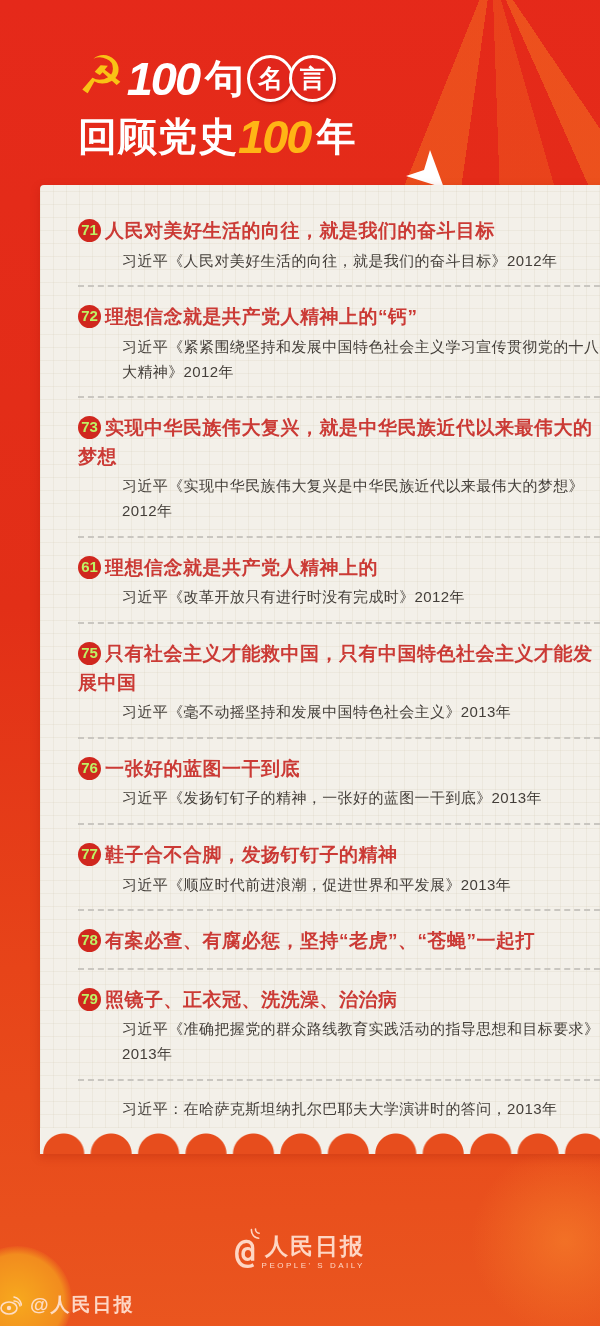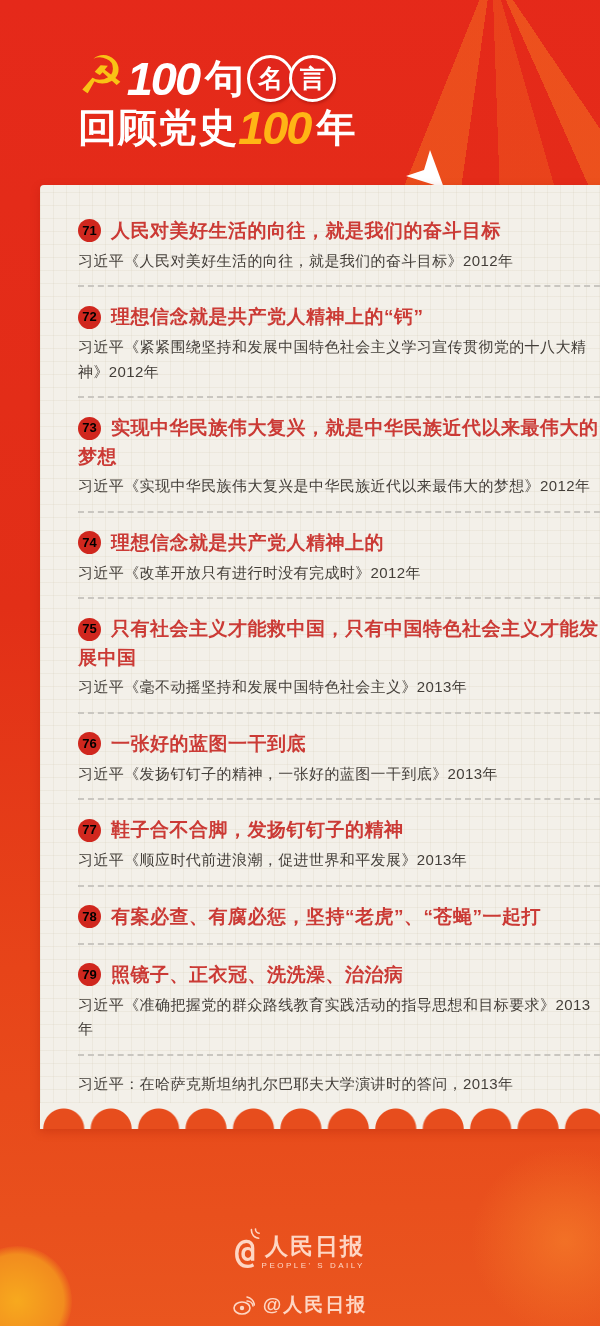--- a/index.html
+++ b/index.html
@@ -36,21 +36,21 @@
   .h-num{font-family:Liberation Sans, sans-serif;font-style:italic;font-weight:700;
          font-size:47px;line-height:1;letter-spacing:-2px;padding-right:6px;}
   .h-cjk{font-size:39px;font-weight:700;line-height:1;letter-spacing:1px;}
   .badge-circle{
     width:41px;height:41px;border-radius:50%;background:#e1261c;border:3px solid #fff;
     display:flex;align-items:center;justify-content:center;
     color:#fff;font-size:25px;font-weight:700;margin-left:2px;
     box-shadow:1px 2px 3px rgba(120,0,0,.35);
   }
   .badge-circle + .badge-circle{margin-left:-5px;}
-  .h-line2{}
+  .h-line2{margin-top:9px;}
   .gold{color:#ffb515;}
 
   
   .cursor-arrow{position:absolute;left:404px;top:148px;transform:rotate(180deg);}
 
   
   .card{
     position:absolute;left:40px;top:185px;width:522px;
     background:
       repeating-linear-gradient(0deg,rgba(205,195,170,.18) 0 1px,transparent 1px 13px),
@@ -58,45 +58,45 @@
       #f3f0e9;
     border-radius:4px 4px 0 0;
     padding:32px 30px 0 38px;
     box-shadow:0 3px 10px rgba(150,20,5,.25);
   }
   .item-title{
     color:#cb3a35;font-size:19px;font-weight:700;line-height:1.5;letter-spacing:.5px;
   }
   .num-badge{
     display:inline-flex;align-items:center;justify-content:center;
-    width:23px;height:23px;border-radius:50%;background:#d0271e;color:#000000;
-    font-size:13px;font-weight:700;letter-spacing:0;
-    margin-right:10px;transform:translateY(-2px);
+    width:23px;height:23px;border-radius:50%;background:#d0271e;color:#bef264;
+    font-size:15px;font-weight:700;letter-spacing:0;
+    margin-right:4px;transform:translateY(-2px);
   }
   .item-source{
-    color:#433e39;font-size:15px;line-height:1.65;letter-spacing:.4px;margin-top:3px;
+    color:#433e39;font-size:15px;line-height:1.65;letter-spacing:.4px;margin-top:3px;margin-left:44px;
   }
   .divider{border-top:2px dashed #c9c6c0;margin:12px 0 16px;}
 
   .scallop{
     height:26px;margin:6px -30px 0 -38px;
     background-image:radial-gradient(circle at 50% 100%,#e74d1d 0 20px,#f3f0e9 21px);
     background-size:47.45px 26px;background-repeat:repeat-x;
   }
 
   
   .footer{position:absolute;left:0;top:1234px;width:600px;text-align:center;
           color:rgba(255,226,210,.92);}
   .logo-row{display:inline-flex;align-items:flex-start;}
   .logo-at{font-size:34px;font-weight:700;line-height:1;font-family:"DejaVu Sans Mono",monospace;position:relative;}
   .logo-waves{position:absolute;right:-7px;top:-6px;}
   .logo-main-col{display:inline-block;text-align:left;margin-left:6px;}
   .logo-cjk{font-size:23px;font-weight:700;letter-spacing:2px;line-height:1.1;text-align:right;}
   .logo-sub{font-size:8px;letter-spacing:2.5px;margin-top:2px;}
-  .weibo-row{margin-top:22px;display:flex;align-items:center;justify-content:center;gap:8px;}
+  .weibo-row{margin-top:22px;display:flex;align-items:center;gap:8px;}
   .weibo-handle{font-size:19px;font-weight:700;letter-spacing:2px;}
 </style>
 </head>
 <body>
 
 <div class="bg-rays"></div>
 <div class="bg-glow-left"></div>
 <div class="bg-glow-right"></div>
 
 <div class="header">
@@ -139,21 +139,21 @@
   <div class="item">
     <div class="item-title">
       <span class="num-badge">73</span><span>实现中华民族伟大复兴，就是中华民族近代以来最伟大的梦想</span>
     </div>
     <div class="item-source">习近平《实现中华民族伟大复兴是中华民族近代以来最伟大的梦想》2012年</div>
     <div class="divider"></div>
   </div>
 
   <div class="item">
     <div class="item-title">
-      <span class="num-badge">74</span><span>理想信念就是共产党人精神上的</span>
+      <span class="num-badge">61</span><span>理想信念就是共产党人精神上的</span>
     </div>
     <div class="item-source">习近平《改革开放只有进行时没有完成时》2012年</div>
     <div class="divider"></div>
   </div>
 
   <div class="item">
     <div class="item-title">
       <span class="num-badge">75</span><span>只有社会主义才能救中国，只有中国特色社会主义才能发展中国</span>
     </div>
     <div class="item-source">习近平《毫不动摇坚持和发展中国特色社会主义》2013年</div>

